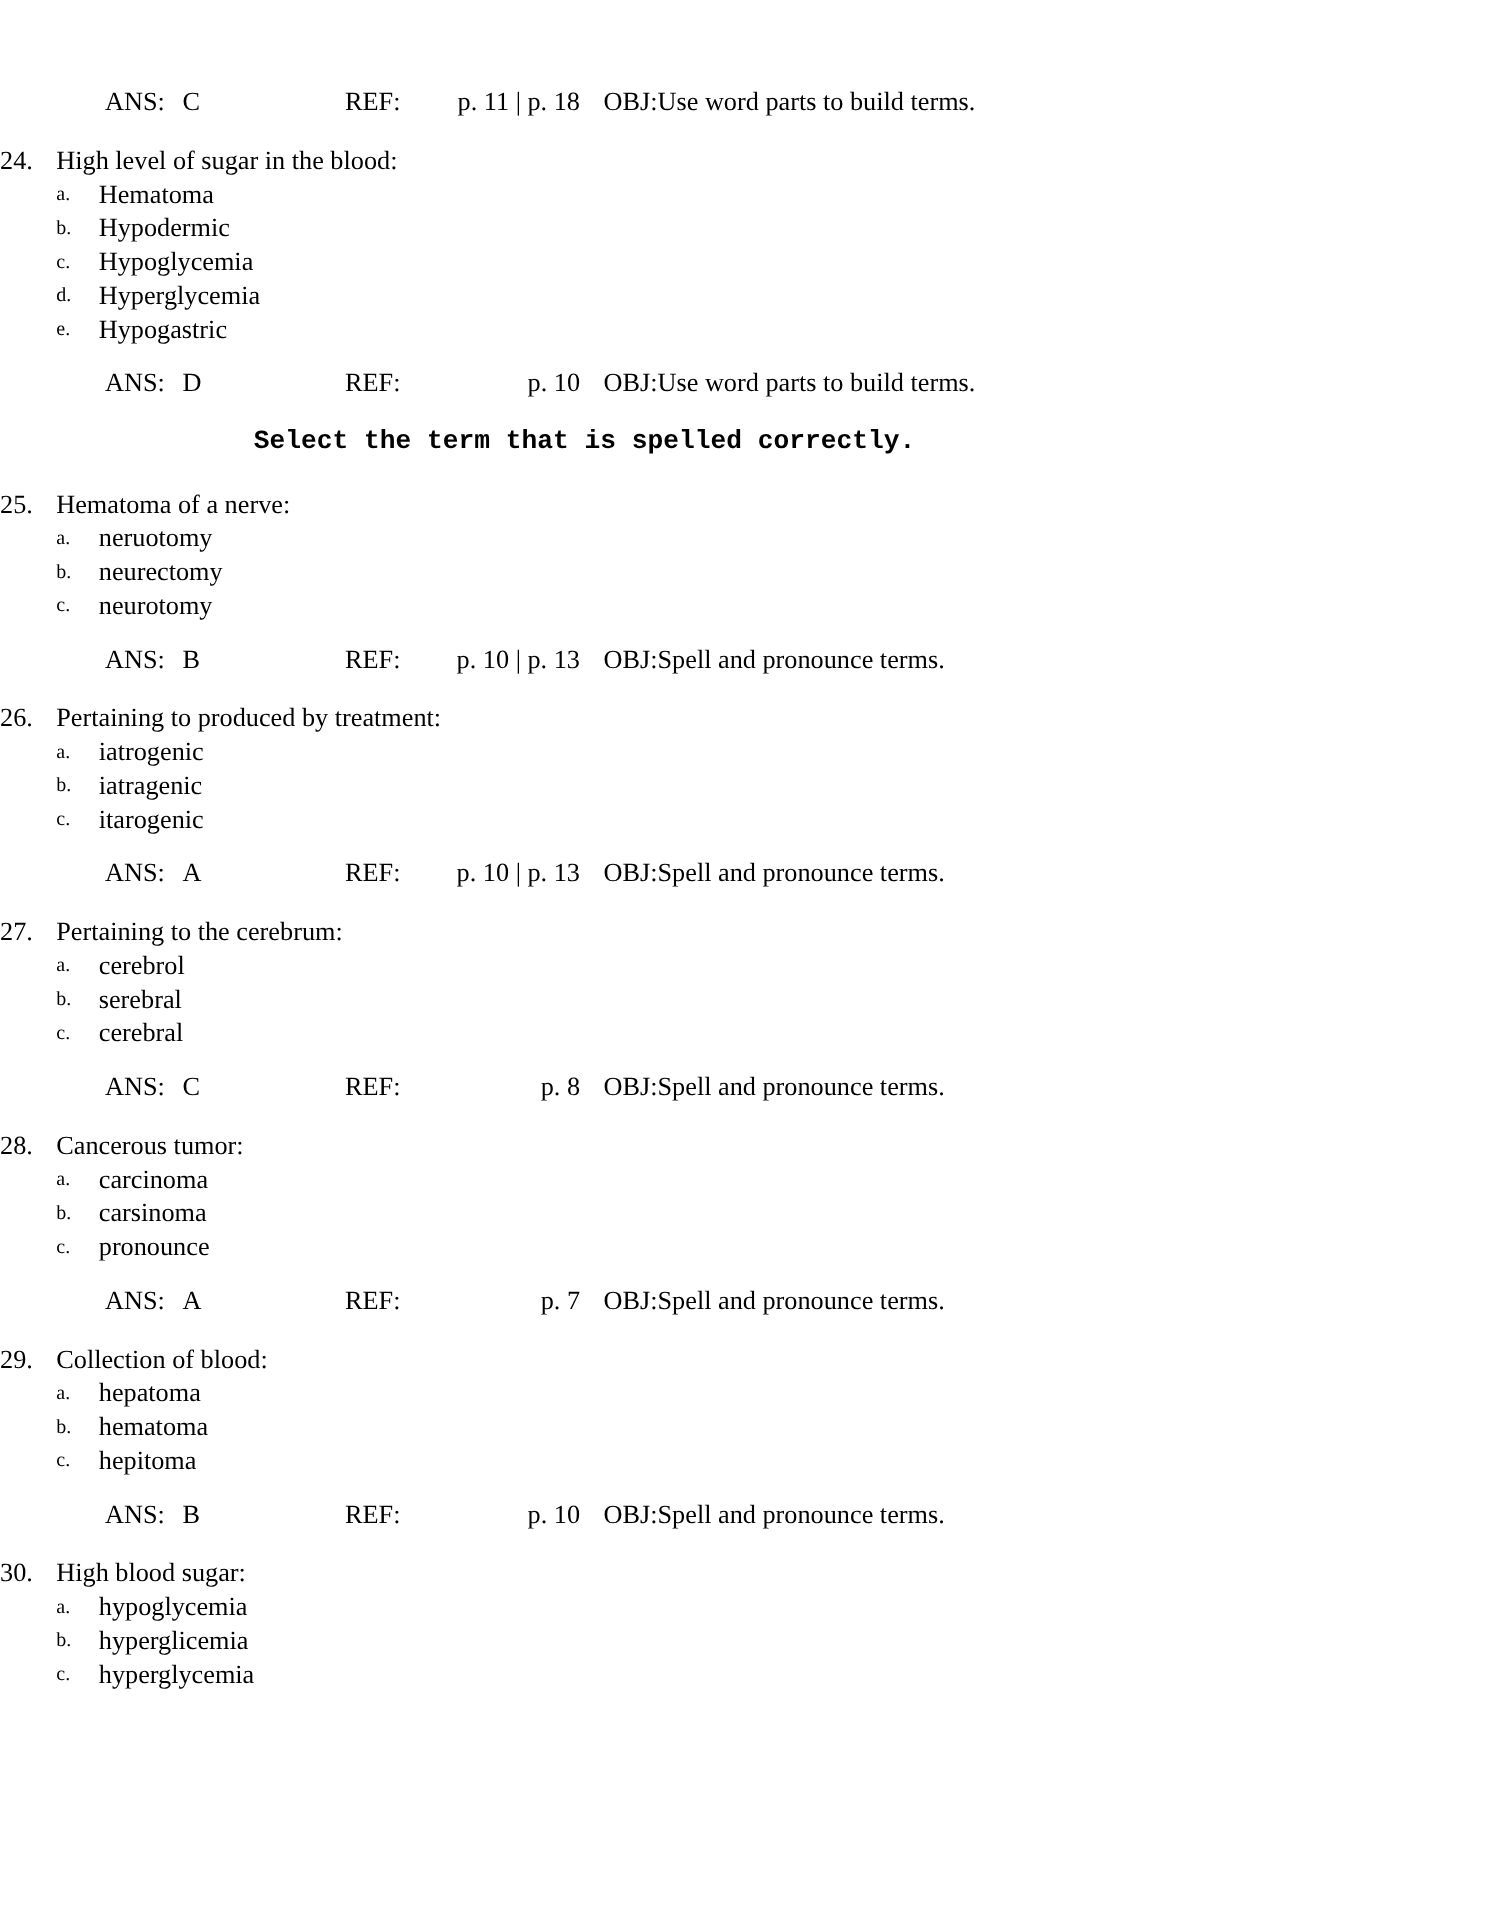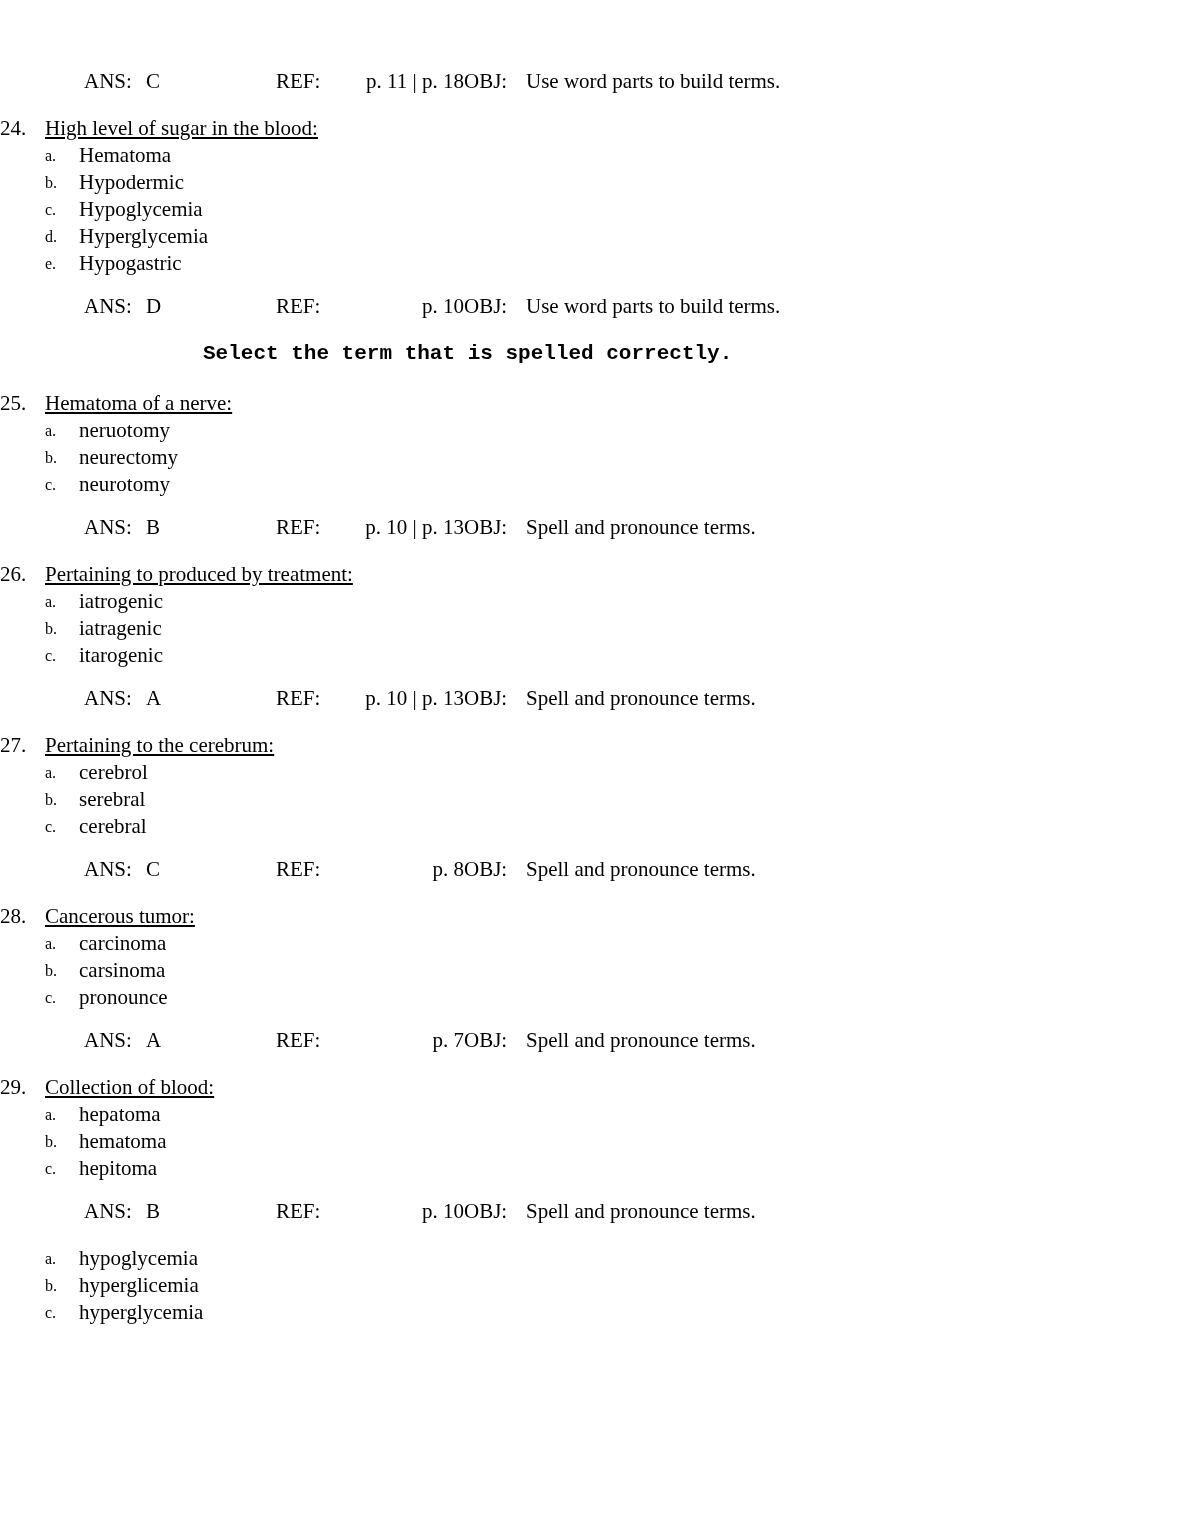--- a/index.html
+++ b/index.html
@@ -17,26 +17,26 @@
     overflow: hidden;
   }
   .answer-row {
     display: flex;
     padding-left: 84px;
     margin: 16px 0 20px 0;
   }
   .answer-row.first { margin-top: 0; }
   .ans-cell { width: 192px; display: flex; }
   .ref-cell { width: 188px; display: flex; justify-content: space-between; }
-  .obj-cell { flex: 1; display: flex; }
+  .obj-cell { flex: 1; display: flex; text-align: right; }
   .lbl { width: 62px; flex: 0 0 62px; }
   .question { }
   .q-line { display: flex; }
   .q-num { width: 45px; flex: 0 0 45px; }
-  .q-text { flex: 1; text-decoration: underline; }
+  .q-text { flex: 1; }
   .option { display: flex; padding-left: 45px; }
   .opt-letter {
     width: 34px;
     flex: 0 0 34px;
     font-size: 16px;
   }
   .opt-text { flex: 1; }
   .instruction {
     padding-left: 203px;
     font-weight: bold;
@@ -266,20 +266,24 @@
       <span class="lbl">REF:</span>
       <span>p. 10</span>
     </span>
     <span class="obj-cell">
       <span class="lbl">OBJ:</span>
       <span>Spell and pronounce terms.</span>
     </span>
   </div>
 
   <div class="question">
+    <div class="q-line">
+      <span class="q-num">30.</span>
+      <span class="q-text">High blood sugar:</span>
+    </div>
     <div class="option">
       <span class="opt-letter">a.</span>
       <span class="opt-text">hypoglycemia</span>
     </div>
     <div class="option">
       <span class="opt-letter">b.</span>
       <span class="opt-text">hyperglicemia</span>
     </div>
     <div class="option">
       <span class="opt-letter">c.</span>

